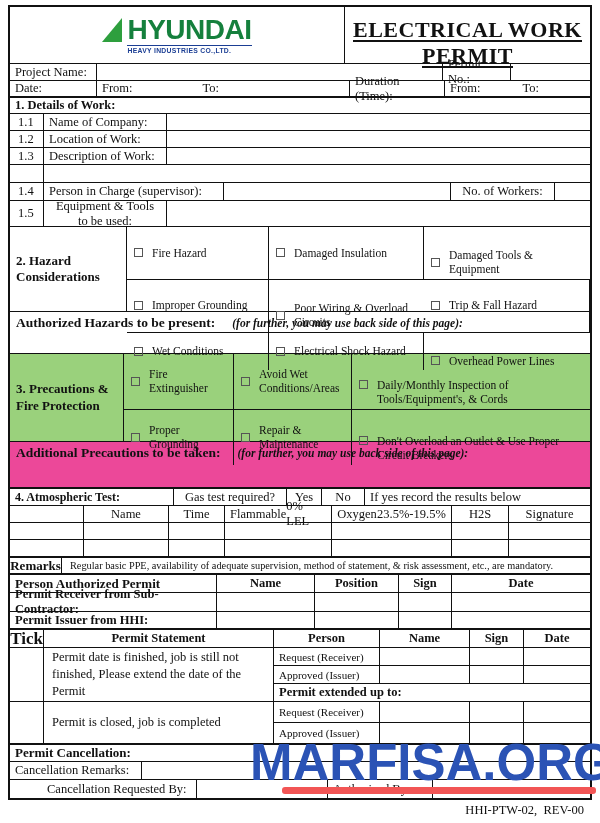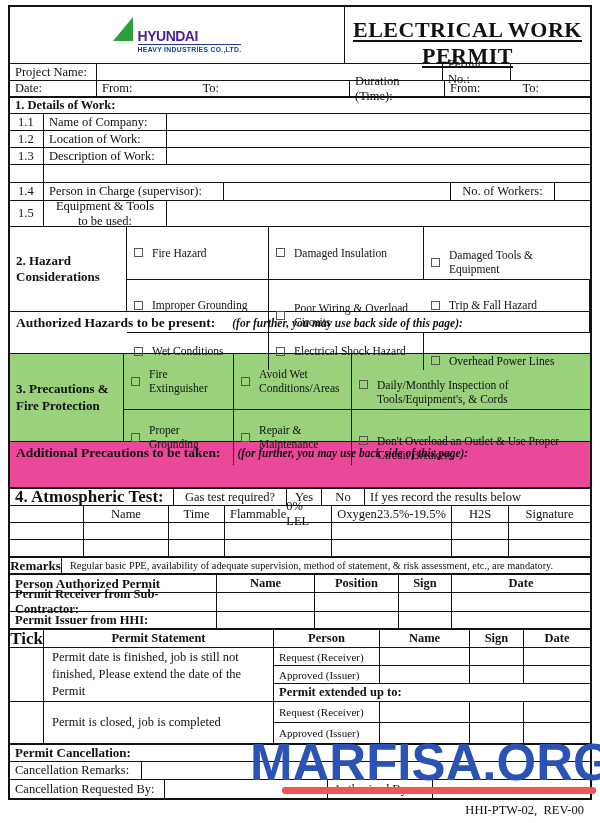--- a/index.html
+++ b/index.html
@@ -7,34 +7,34 @@
   .page {
     position: relative; width: 600px; height: 823px; background: #fff;
     font-family: "Liberation Serif", serif; color: #111; overflow: hidden;
   }
   .form {
     position: absolute; left: 8px; top: 5px; width: 584px;
     border: 2px solid #111;
   }
   .row { display: flex; border-bottom: 1px solid #111; align-items: stretch; }
   .row.bb2 { border-bottom-width: 2px; }
-  .row:last-child { border-bottom: none; }
+  .row:last-child { border-bottom: none; padding-left: 32px; }
   .cell { border-right: 1px solid #111; padding: 1px 5px; display: flex; align-items: center; font-size: 12.5px; }
   .cell:last-child { border-right: none; }
   .b { font-weight: bold; }
   .c { justify-content: center; text-align: center; }
   .top { align-items: flex-start; }
 
   
   .hdr { height: 57px; }
   .logo-cell { width: 335px; border-right: 1px solid #111; display: flex; align-items: center; justify-content: center; }
   .logo { display: flex; align-items: flex-end; gap: 5px; }
   .tri { width: 0; height: 0; border-bottom: 24px solid #2E9F3E; border-left: 20px solid transparent; margin-bottom: 12px; }
   .logo-texts { display: flex; flex-direction: column; }
-  .brand { font-family: "Liberation Sans", sans-serif; font-weight: bold; font-size: 14px; color: #4c1d95; letter-spacing: -0.5px; line-height: 1; }
+  .brand { font-family: "Liberation Sans", sans-serif; font-weight: bold; font-size: 28px; color: #15803d; letter-spacing: -0.5px; line-height: 1; }
   .brand-sub { font-family: "Liberation Sans", sans-serif; font-weight: bold; font-size: 6.8px; color: #1B3E94; border-top: 1px solid #1B3E94; padding-top: 1px; margin-top: 1px; letter-spacing: 0.3px; }
   .title-cell { flex: 1; text-align: center; padding-top: 10px; }
   .main-title { font-size: 22px; font-weight: bold; letter-spacing: 0.5px; text-decoration: underline; text-underline-offset: 3px; }
 
   
   .h17 { height: 17px; } .h16 { height: 16px; } .h18 { height: 18px; } .h19 { height: 19px; } .h26 { height: 26px; }
   .w87 { width: 87px; } .w68 { width: 68px; } .w79 { width: 79px; } .w253 { width: 253px; } .w95 { width: 95px; }
   .fx { flex: 1; }
 
   
@@ -264,21 +264,21 @@
             <span>Don't Overload an Outlet &amp; Use Proper Circuit Breakers</span>
           </div>
       </div>
     </div>
 
     <div class="addl addl-prec green bb2" style="border-bottom: 2px solid rgb(17, 17, 17); background: #ec4899;">
       <span class="b">Additional Precautions to be taken:</span><span class="it">(for further, you may use back side of this page):</span>
     </div>
 
     <div class="row h17">
-      <div class="cell w164 b" style="font-size:17px">4. Atmospheric Test:</div>
+      <div class="cell w164 b" style="font-size:12px">4. Atmospheric Test:</div>
       <div class="cell w113 c">Gas test required?</div>
       <div class="cell wyes c">Yes</div>
       <div class="cell wno c">No</div>
       <div class="cell fx">If  yes record the results below</div>
     </div>
     <div class="row h17">
       <div class="cell aw0"></div>
       <div class="cell aw1 c">Name</div>
       <div class="cell aw2 c">Time</div>
       <div class="cell aw3 pair">

